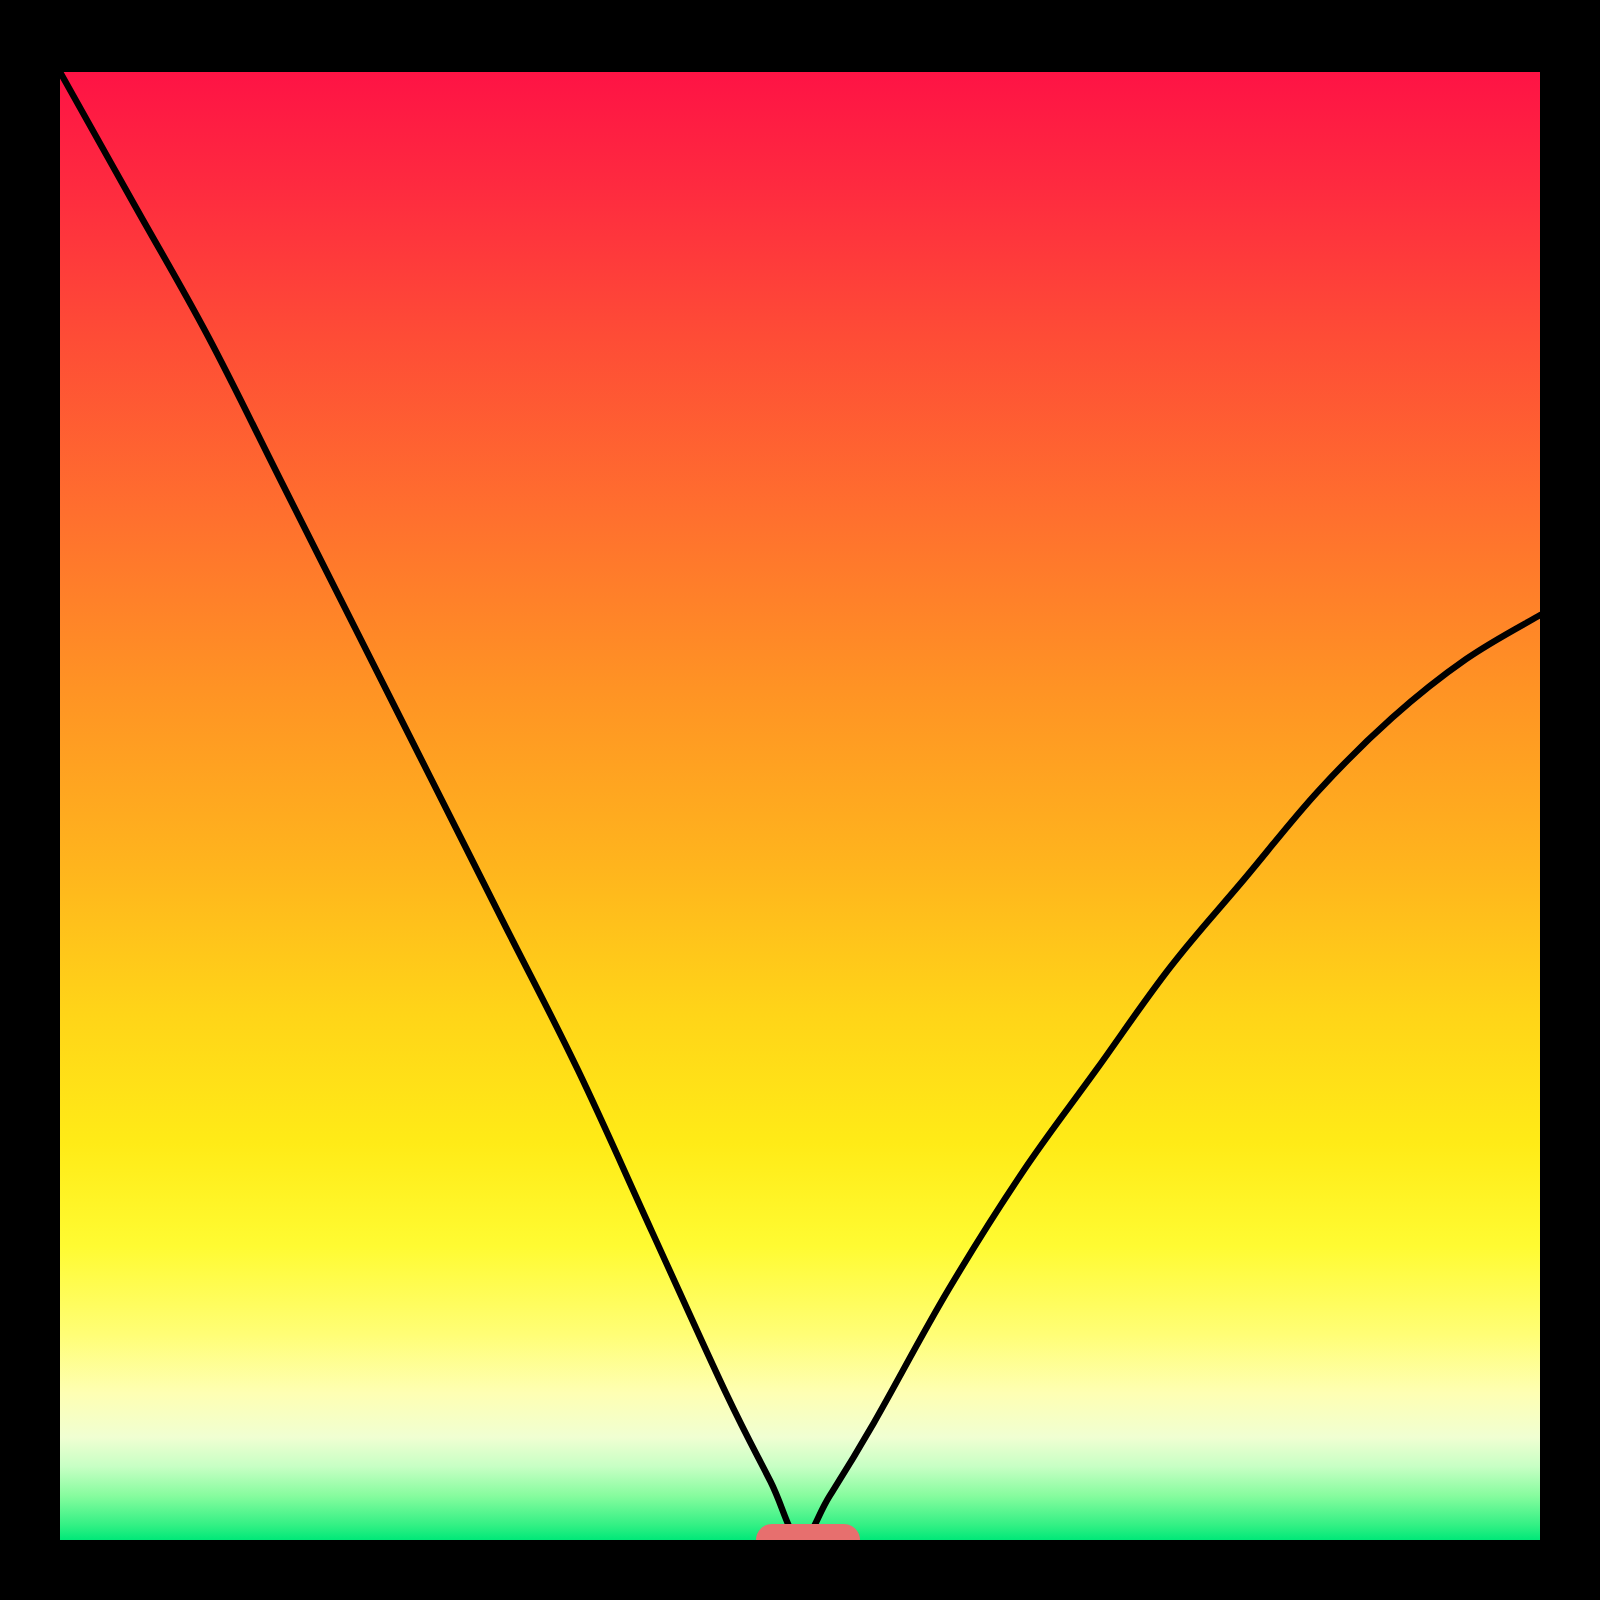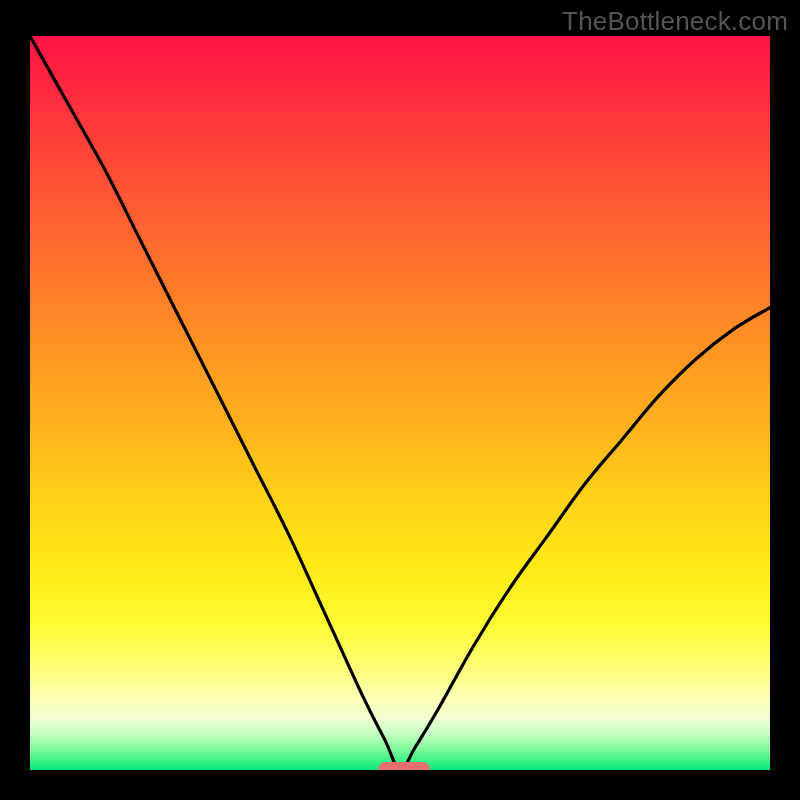--- a/index.html
+++ b/index.html
@@ -77,21 +77,20 @@
     border-radius: 9px;
     z-index: 10;
     transform: translate(-50%, -50%);
   }
 </style>
 </head>
 <body>
 
 <div class="frame">
 
-  <div class="attribution">TheBottleneck.com</div>
 
   <div class="plot-area">
 
     <div class="gradient-fill"></div>
 
     <svg class="curve-svg" viewBox="0 0 740 734" preserveAspectRatio="none">
       <path fill="none" stroke="#000" stroke-width="3.2" stroke-linecap="round" stroke-linejoin="round" d="M 0.00 0.00 C 6.66 11.89, 23.68 42.28, 37.00 66.06 C 50.32 89.84, 60.68 107.02, 74.00 132.12 C 87.32 157.22, 97.68 179.10, 111.00 205.52 C 124.32 231.94, 134.68 252.50, 148.00 278.92 C 161.32 305.34, 171.68 325.90, 185.00 352.32 C 198.32 378.74, 208.68 399.30, 222.00 425.72 C 235.32 452.14, 245.68 471.37, 259.00 499.12 C 272.32 526.87, 282.68 550.79, 296.00 579.86 C 309.32 608.93, 322.34 638.14, 333.00 660.60 C 343.66 683.06, 348.54 691.43, 355.20 704.64 C 361.86 717.85, 364.67 732.68, 370.00 734.00 C 375.33 735.32, 378.14 722.55, 384.80 711.98 C 391.46 701.41, 396.34 693.78, 407.00 675.28 C 417.66 656.78, 430.68 631.68, 444.00 609.22 C 457.32 586.76, 467.68 570.32, 481.00 550.50 C 494.32 530.68, 504.68 517.62, 518.00 499.12 C 531.32 480.62, 541.68 464.92, 555.00 447.74 C 568.32 430.56, 578.68 419.55, 592.00 403.70 C 605.32 387.85, 615.68 374.19, 629.00 359.66 C 642.32 345.13, 652.68 334.85, 666.00 322.96 C 679.32 311.07, 689.68 302.85, 703.00 293.60 C 716.32 284.35, 733.34 275.54, 740.00 271.58"></path>
     </svg>
 
     <div class="marker" style="left: 373.7px; top: 734px; background: rgb(231, 111, 110);"></div>

